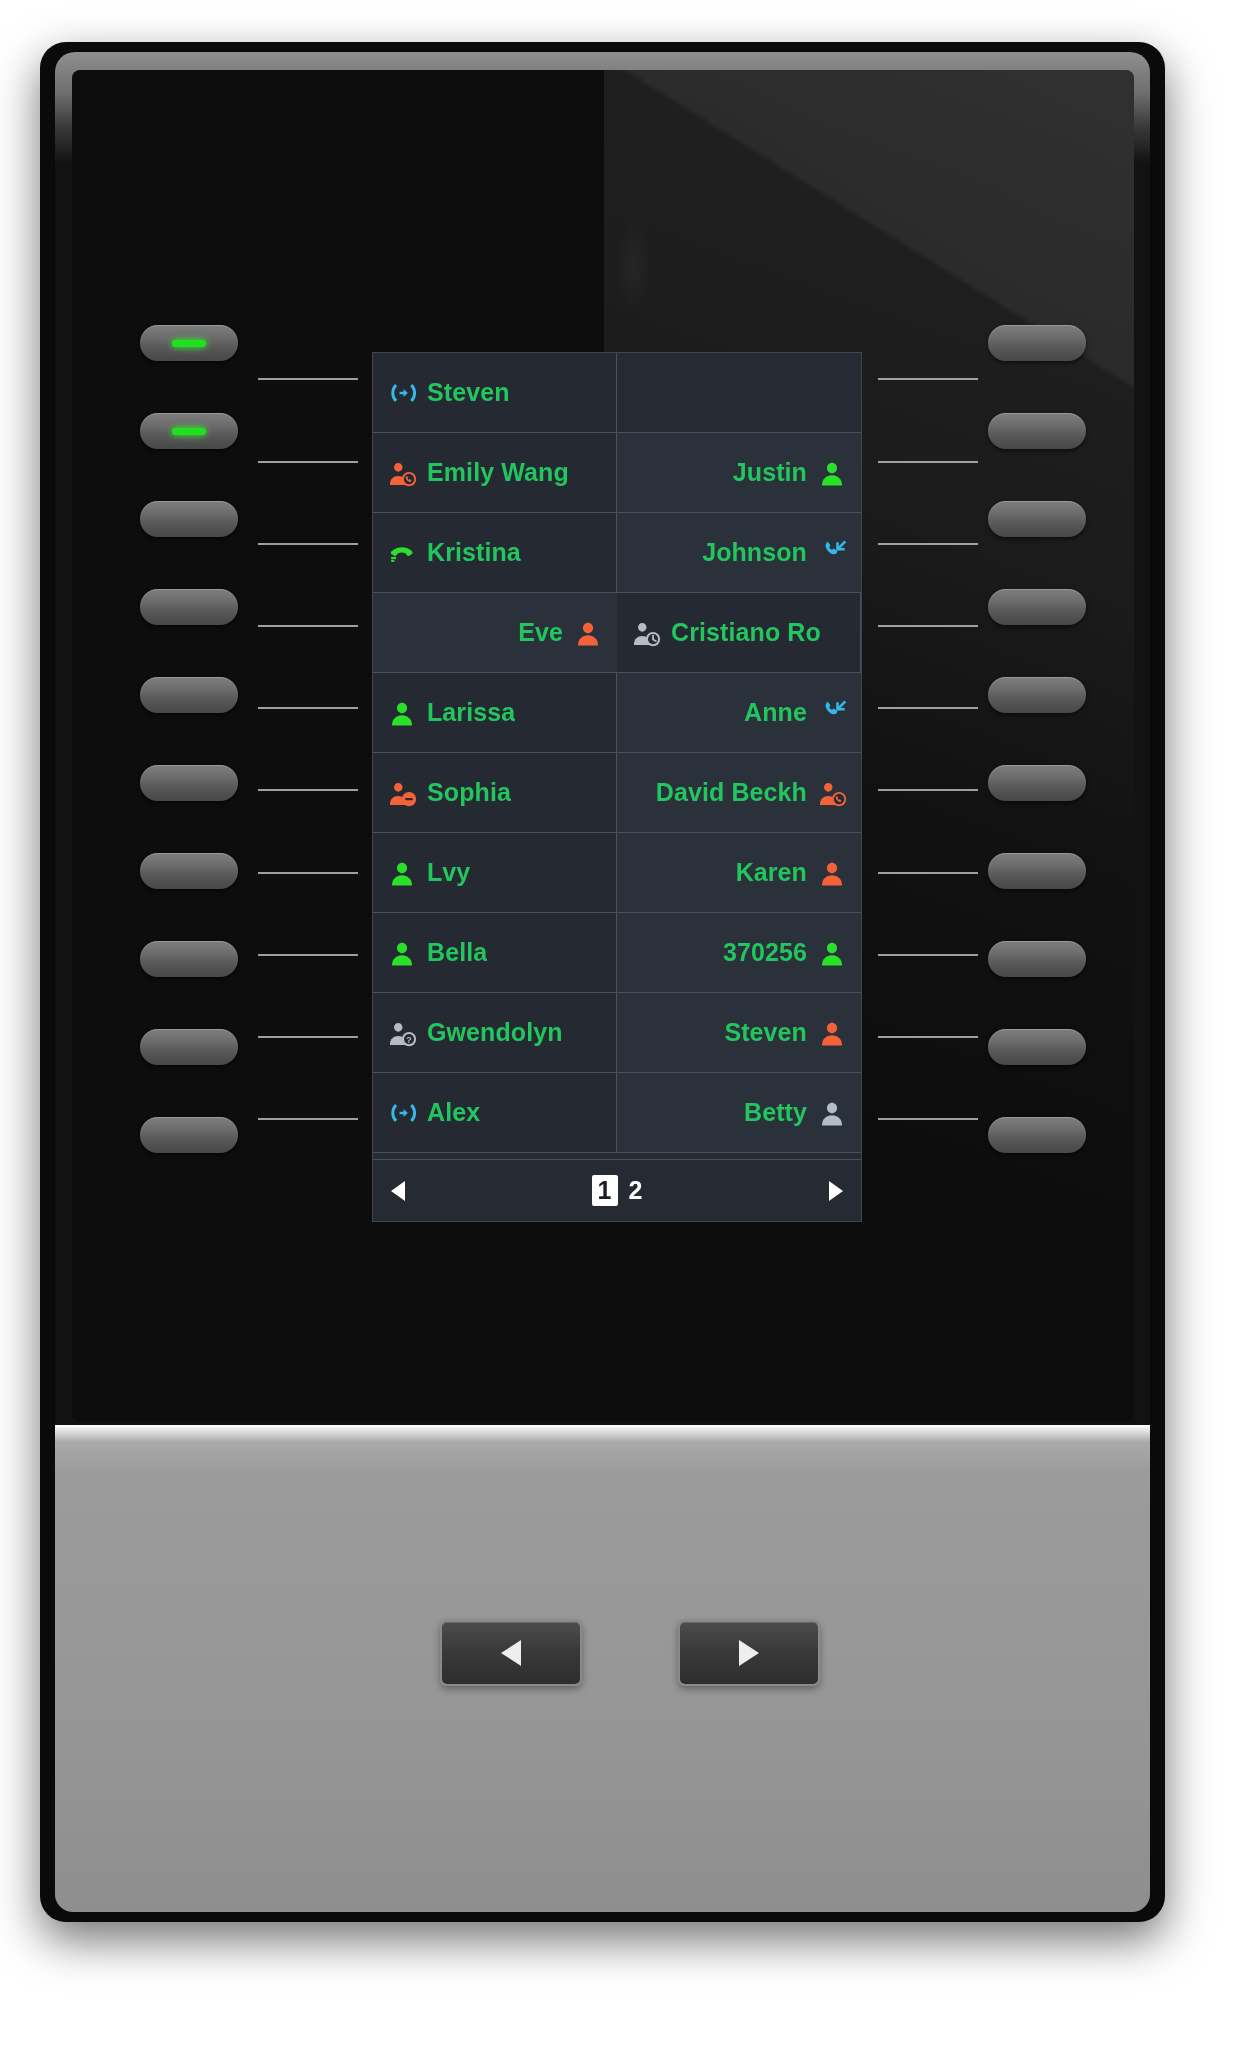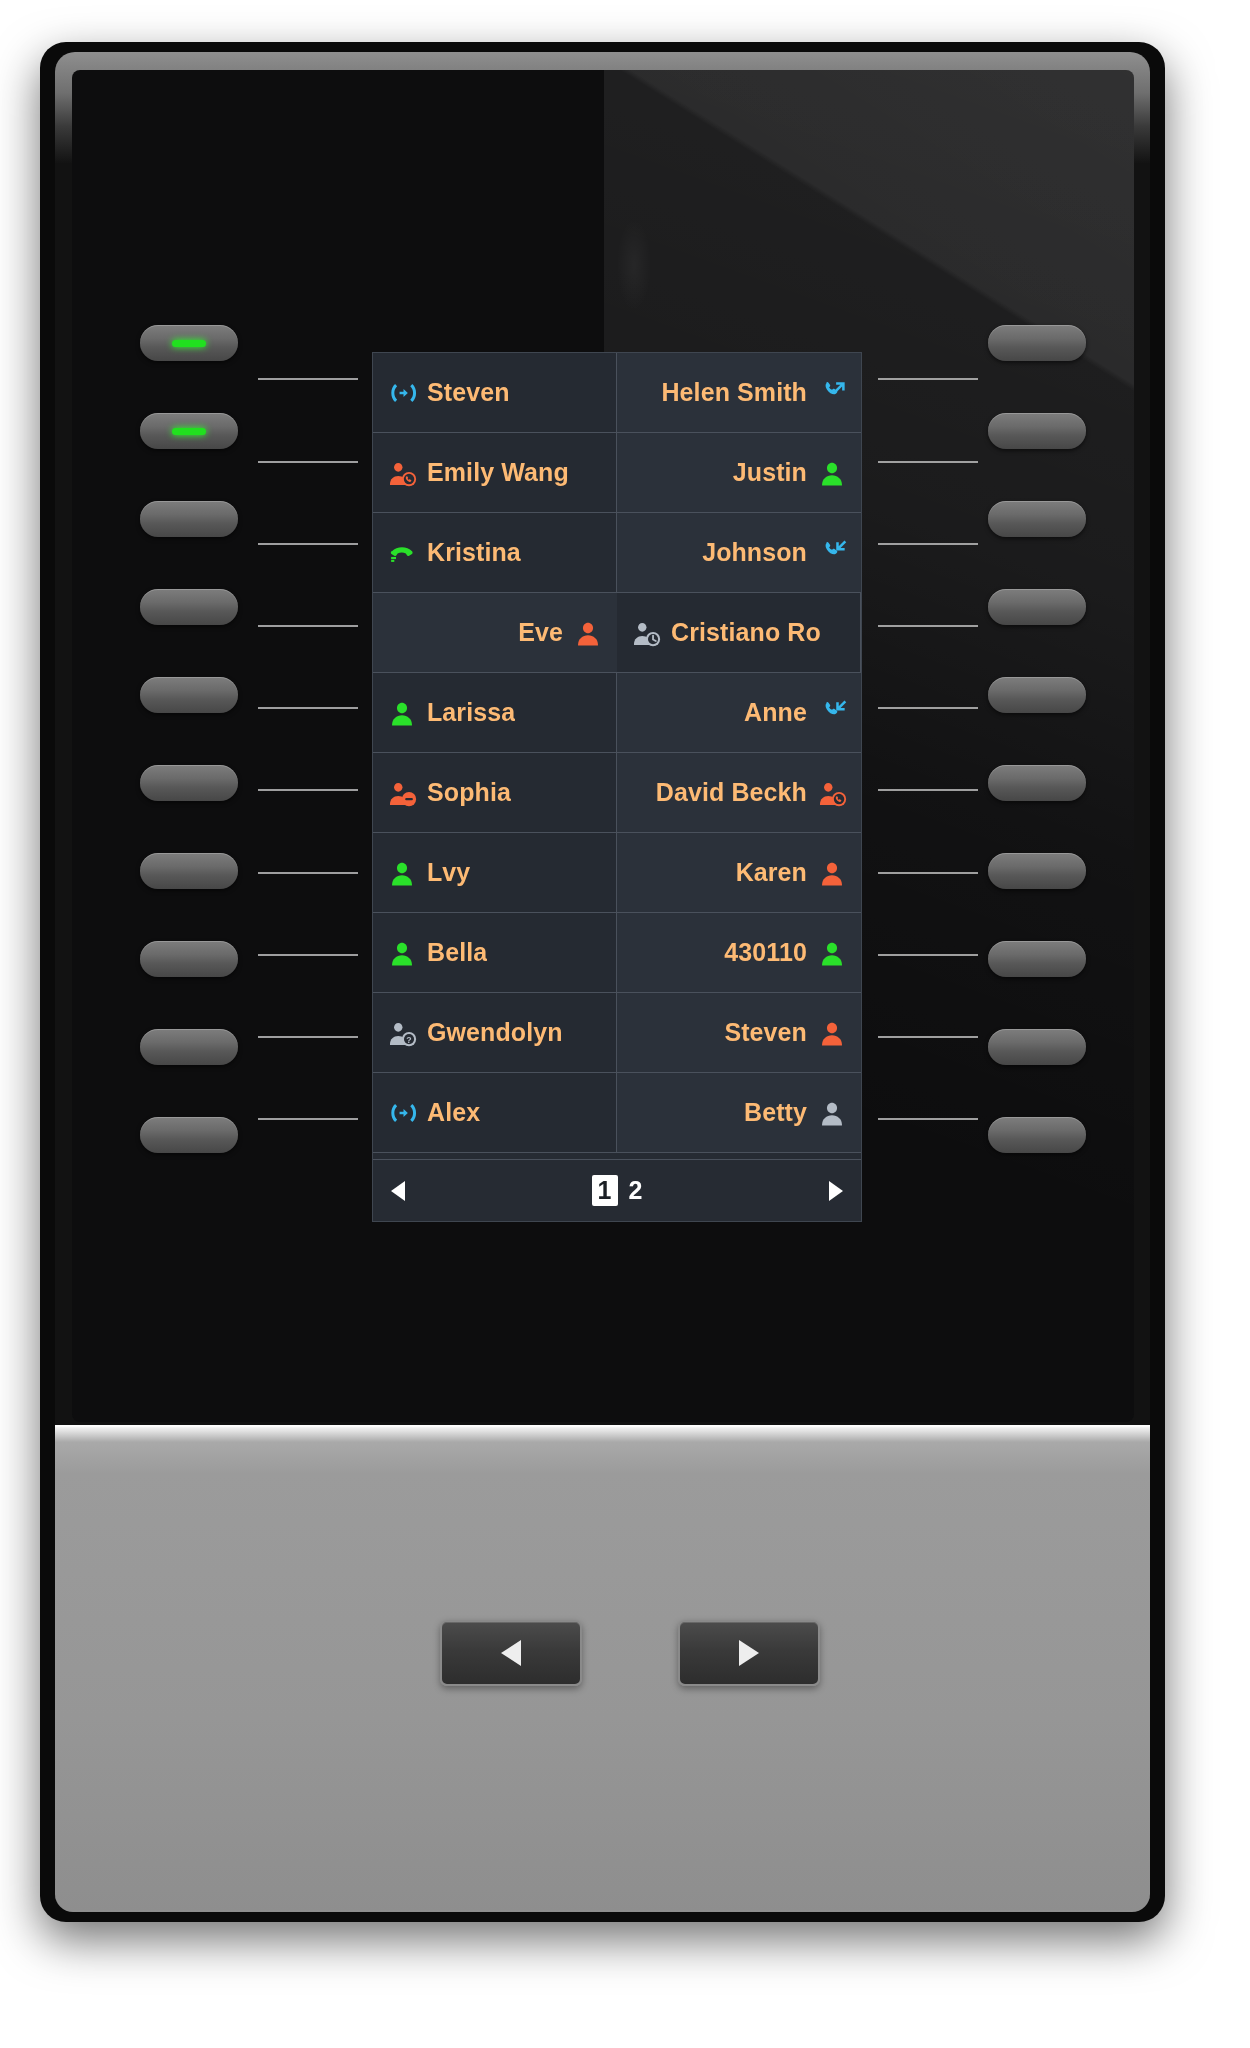--- a/index.html
+++ b/index.html
@@ -91,21 +91,21 @@
     font-family:"Liberation Sans",sans-serif;
   }
   .rows{flex:1;display:flex;flex-direction:column;}
   .row{
     display:flex;height:80px;border-bottom:1px solid #4a515c;box-sizing:border-box;
   }
   .row:last-child{border-bottom:1px solid #4a515c;}
   .cell{
     width:50%;display:flex;align-items:center;gap:10px;
     box-sizing:border-box;padding:0 14px;
-    color:#fdba74;font-size:25px;font-weight:600;
+    color:#22c55e;font-size:25px;font-weight:600;
     letter-spacing:.1px;
     overflow:hidden;white-space:nowrap;
   }
   .cell.left{border-right:1px solid #4a515c;background:#252a32;}
   .cell.right{justify-content:flex-end;background:#2b313a;}
   .cell .nm{overflow:hidden;text-overflow:clip;white-space:nowrap;}
 
   .ic{width:30px;height:30px;flex:0 0 30px;display:block;}
 
   .pager{
@@ -228,27 +228,20 @@
     <div class="rows" id="row-host">
         <div class="row">
           <div class="cell left">
             <svg viewBox="0 0 32 32" class="ic">
               <path d="M8.6 6.4c-2.6 2.4-4 5.7-4 9.6s1.4 7.2 4 9.6l2.2-2.4c-1.9-1.8-3-4.3-3-7.2s1.1-5.4 3-7.2L8.6 6.4z" fill="#35b7ec"></path>
               <path d="M27 6.4l-2.2 2.4c1.9 1.8 3 4.3 3 7.2s-1.1 5.4-3 7.2l2.2 2.4c2.6-2.4 4-5.7 4-9.6s-1.4-7.2-4-9.6z" fill="#35b7ec"></path>
               <path d="M13.4 14.6h4.2v-2.8l4.6 4.2-4.6 4.2v-2.8h-4.2v-2.8z" fill="#35b7ec"></path>
             </svg>
             <span class="nm">Steven</span>
           </div>
-          <div class="cell right">
-            <span class="nm">Helen Smith</span>
-            <svg viewBox="0 0 32 32" class="ic">
-              <path d="M10.2 5.3c-1.6 1.7-1.4 4.5.5 7.1 2.3 3.2 5.5 5.3 8 5 1.3-.2 2.2-1 2.8-2.1.4-.8.2-1.6-.6-2.1l-2.2-1.5c-.7-.5-1.4-.4-2 .2l-.7.7c-1.1-.5-2.2-1.4-3.1-2.6l.7-.7c.6-.6.7-1.3.2-2l-1.5-2.2c-.5-.8-1.3-1-2.1-.6z" fill="#35b7ec"></path>
-              <path d="M20.5 4.4h9v9h-2.7V9.1l-6.1 6.1-1.9-1.9 6.1-6.1h-4.5V4.4z" fill="#35b7ec"></path>
-            </svg>
-          </div>
         </div>
         <div class="row">
           <div class="cell left">
             <svg viewBox="0 0 32 32" class="ic">
               <path d="M12 5.2c2.5 0 4.5 2.1 4.5 4.7s-2 4.7-4.5 4.7-4.5-2.1-4.5-4.7S9.5 5.2 12 5.2z" fill="#f4623a"></path>
               <path d="M3.2 27.5c0-4.9 3.9-8.4 8.8-8.4s8.8 3.5 8.8 8.4v1.2H3.2v-1.2z" fill="#f4623a"></path>
               <circle cx="23.5" cy="22.5" r="7.6" fill="#f4623a"></circle>
               <circle cx="23.5" cy="22.5" r="5.6" fill="#262b33"></circle>
               <path d="M20.6 19.6c-.8.9-.7 2.3.3 3.6 1.1 1.5 2.6 2.4 3.7 2.3.6-.1 1-.5 1.3-1 .2-.4.1-.7-.3-1l-1-.7c-.3-.2-.6-.2-.9.1l-.3.3c-.5-.2-1-.6-1.4-1.2l.3-.3c.3-.3.3-.6.1-.9l-.7-1c-.3-.4-.7-.5-1.1-.2z" fill="#f4623a"></path>
             </svg>
@@ -353,21 +346,21 @@
         </div>
         <div class="row">
           <div class="cell left">
             <svg viewBox="0 0 32 32" class="ic">
               <path d="M16 5c3 0 5.4 2.5 5.4 5.6S19 16.2 16 16.2s-5.4-2.5-5.4-5.6S13 5 16 5z" fill="#2ae02a"></path>
               <path d="M5.4 28.3c0-5.8 4.7-10 10.6-10s10.6 4.2 10.6 10v1.1H5.4v-1.1z" fill="#2ae02a"></path>
             </svg>
             <span class="nm">Bella</span>
           </div>
           <div class="cell right">
-            <span class="nm">430110</span>
+            <span class="nm">370256</span>
             <svg viewBox="0 0 32 32" class="ic">
               <path d="M16 5c3 0 5.4 2.5 5.4 5.6S19 16.2 16 16.2s-5.4-2.5-5.4-5.6S13 5 16 5z" fill="#2ae02a"></path>
               <path d="M5.4 28.3c0-5.8 4.7-10 10.6-10s10.6 4.2 10.6 10v1.1H5.4v-1.1z" fill="#2ae02a"></path>
             </svg>
           </div>
         </div>
         <div class="row">
           <div class="cell left">
             <svg viewBox="0 0 32 32" class="ic">
               <path d="M12 5.2c2.5 0 4.5 2.1 4.5 4.7s-2 4.7-4.5 4.7-4.5-2.1-4.5-4.7S9.5 5.2 12 5.2z" fill="#b4bcc6"></path>

